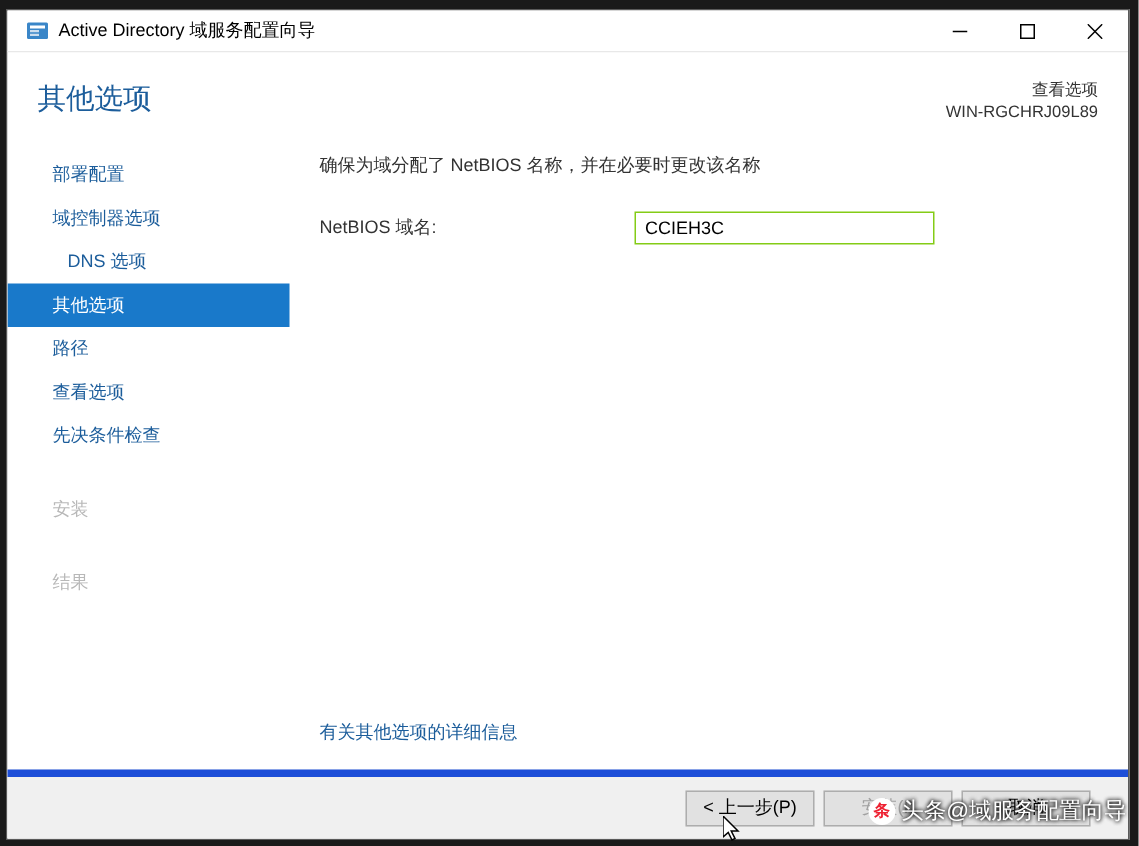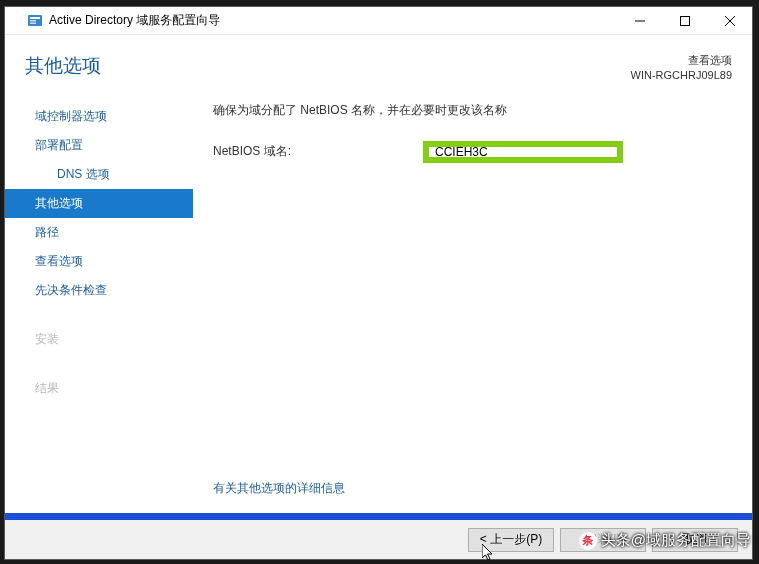--- a/index.html
+++ b/index.html
@@ -1,45 +1,45 @@
 <!DOCTYPE html>
 <html><head>
 <meta charset="utf-8">
 <style>
   * { box-sizing: border-box; margin: 0; padding: 0; font-family: "Microsoft YaHei", "Segoe UI", sans-serif; }
   body { background: #1a1a1a; width: 759px; height: 564px; overflow: hidden; position: relative; }
   .window { position: absolute; top: 6px; left: 4px; width: 749px; height: 554px; background: #fff; border: 1px solid #5a5a5a; display: flex; flex-direction: column; }
-  .titlebar { height: 28px; background: #fff; display: flex; align-items: center; padding-left: 22px; border-bottom: 1px solid #e8e8e8; }
+  .titlebar { height: 28px; background: #fff; display: flex; align-items: center; padding-left: 12px; border-bottom: 1px solid #e8e8e8; }
   .titlebar .app-icon { width: 16px; height: 16px; margin-right: 6px; }
   .titlebar .title-text { font-size: 12px; color: #000; flex: 1; }
   .win-controls { display: flex; height: 100%; }
   .win-btn { width: 45px; height: 100%; display: flex; align-items: center; justify-content: center; font-size: 12px; color: #000; cursor: pointer; }
   .win-btn svg { width: 10px; height: 10px; }
 
   .body-area { flex: 1; display: flex; flex-direction: column; background: #fff; }
   .header-row { display: flex; padding: 18px 20px 12px 20px; }
   .page-title { font-size: 19px; color: #1c5d9b; font-weight: 400; flex: 1; }
   .target-block { text-align: right; font-size: 11px; color: #333; line-height: 1.4; }
 
   .content-row { flex: 1; display: flex; overflow: hidden; }
   .sidebar { width: 188px; padding-top: 6px; }
   .sidebar-item { font-size: 12px; color: #1c5d9b; padding: 6px 0 6px 30px; cursor: pointer; }
-  .sidebar-item.sub { padding-left: 52px; }
+  .sidebar-item.sub { padding-left: 40px; }
   .sidebar-item.active { background: #1979ca; color: #fff; }
   .sidebar-item.disabled { color: #b8b8b8; cursor: default; margin-top: 20px; }
 
   .main { flex: 1; padding: 6px 20px 10px 20px; display: flex; flex-direction: column; }
   .instruction { font-size: 12px; color: #333; margin-bottom: 22px; }
   .field-row { display: flex; align-items: center; font-size: 12px; color: #333; margin-bottom: 14px; }
   .field-label { width: 210px; }
-  .field-input { width: 200px; height: 22px; border: 6px solid #84cc16; font-size: 12px; padding: 2px 6px; background: #fff; }
+  .field-input { width: 200px; height: 22px; border: 1px solid #84cc16; font-size: 12px; padding: 2px 6px; background: #fff; }
   .spacer { flex: 1; }
   .more-link { font-size: 12px; color: #1c5d9b; text-decoration: none; margin-bottom: 6px; display: inline-block; }
 
-  .footer { height: 46px; border-top: 7px solid #1d4ed8; background: #f0f0f0; display: flex; align-items: center; justify-content: flex-end; padding: 0 14px; gap: 6px; }
+  .footer { height: 46px; border-top: 5px solid #1d4ed8; background: #f0f0f0; display: flex; align-items: center; justify-content: flex-end; padding: 0 25px; gap: 6px; }
   .footer-btn { min-width: 86px; height: 24px; font-size: 12px; background: #e1e1e1; border: 1px solid #adadad; cursor: pointer; padding: 0 10px; }
   .footer-btn:disabled { color: #a0a0a0; cursor: default; }
   .footer-btn.hot { background: #e5f1fb; border-color: #0078d7; }
 
   .watermark { position: absolute; right: 8px; bottom: 14px; font-size: 15px; color: #fff; text-shadow: 0 0 3px #000, 0 0 3px #000; pointer-events: none; display:flex; align-items:center; gap:4px; font-weight:500;}
   .watermark .wm-icon { width:18px; height:18px; background:#fff; border-radius:50%; display:flex; align-items:center; justify-content:center; color:#e23; font-size:11px; text-shadow:none; font-weight:bold;}
 
   .cursor { position: absolute; left: 482px; top: 544px; pointer-events: none; }
 </style>
 </head>
@@ -82,22 +82,22 @@
     <div class="header-row">
       <div class="page-title">其他选项</div>
       <div class="target-block">
         <div>查看选项</div>
         <div style="font-weight:400;">WIN-RGCHRJ09L89</div>
       </div>
     </div>
 
     <div class="content-row">
       <div class="sidebar">
+        <div class="sidebar-item">部署配置</div>
         <div class="sidebar-item">域控制器选项</div>
-        <div class="sidebar-item">部署配置</div>
         <div class="sidebar-item sub">DNS 选项</div>
         <div class="sidebar-item active">其他选项</div>
         <div class="sidebar-item">路径</div>
         <div class="sidebar-item">查看选项</div>
         <div class="sidebar-item">先决条件检查</div>
         <div class="sidebar-item disabled">安装</div>
         <div class="sidebar-item disabled">结果</div>
       </div>
 
       <div class="main">

